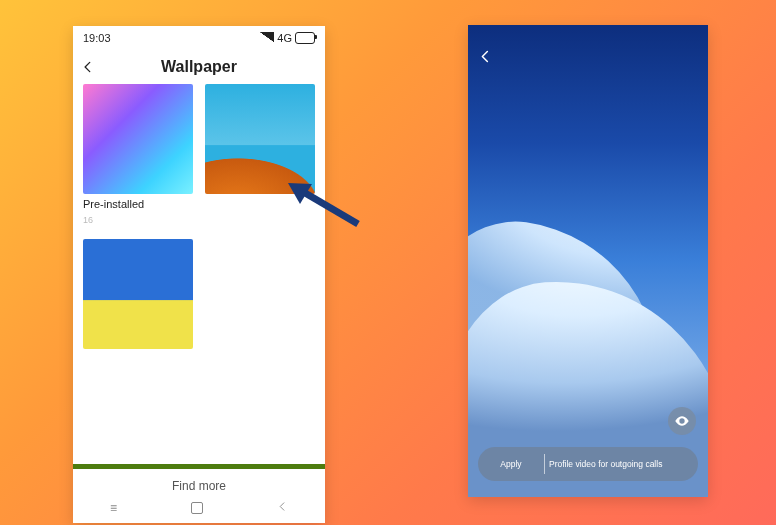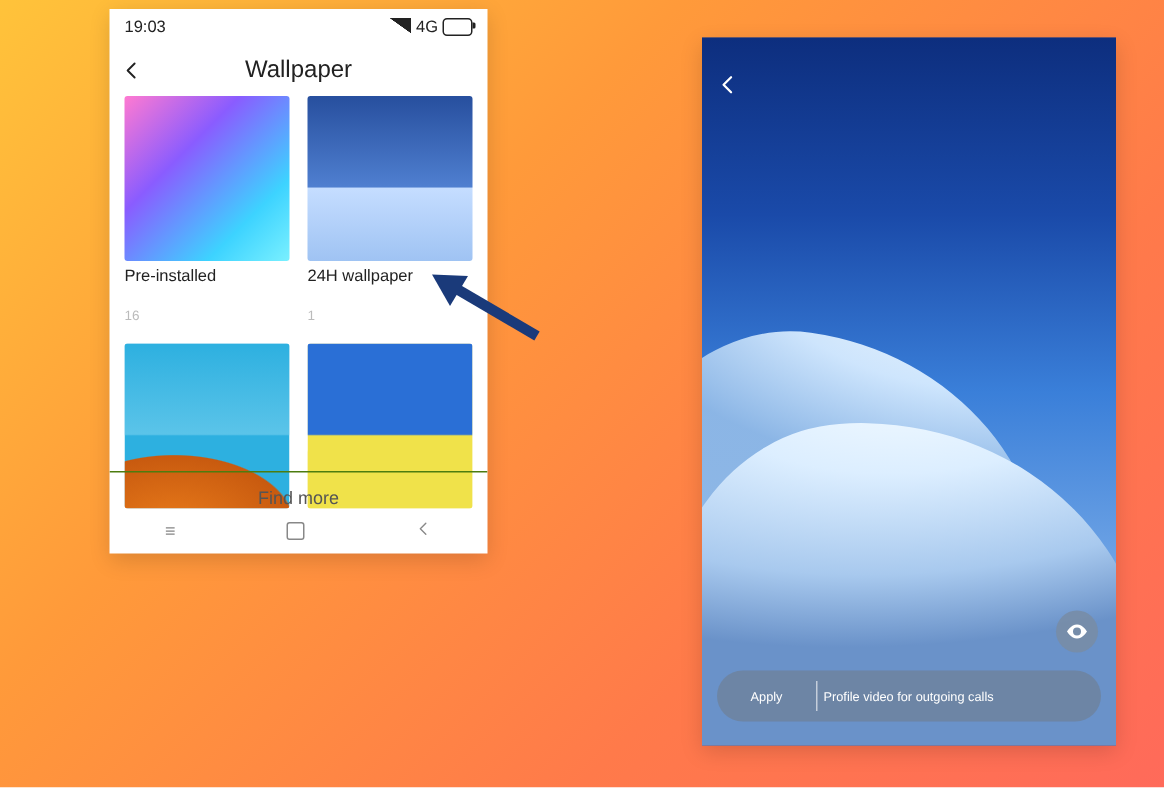--- a/index.html
+++ b/index.html
@@ -1,34 +1,34 @@
 <!DOCTYPE html>
 <html><head>
 <meta charset="utf-8">
 <style>
   html,body{margin:0;padding:0;width:776px;height:525px;font-family:-apple-system,Helvetica,Arial,sans-serif;overflow:hidden}
   .bg{width:776px;height:525px;background:linear-gradient(135deg,#ffc33a 0%,#ff9a3a 35%,#ff7a4a 70%,#ff6a5a 100%);position:relative}
   .phone{position:absolute;background:#fff;box-shadow:0 4px 14px rgba(0,0,0,.15);overflow:hidden}
 
   
-  .p1{left:73px;top:6px;width:252px;height:363px}
+  .p1{left:73px;top:26px;width:252px;height:497px}
   .statusbar{display:flex;justify-content:space-between;align-items:center;height:24px;padding:0 10px;font-size:11px;color:#222}
   .statusbar .right{display:flex;align-items:flex-start;gap:3px}
   .sig{display:inline-block;width:14px;height:10px;background:linear-gradient(to top right,transparent 48%,#222 50%)}
   .batt{display:inline-block;width:18px;height:10px;border:1px solid #222;border-radius:3px;position:relative}
   .batt::after{content:"";position:absolute;right:-3px;top:2px;width:2px;height:4px;background:#222;border-radius:0 1px 1px 0}
   .titlebar{display:flex;align-items:center;height:34px;position:relative}
   .titlebar .back{width:30px;display:flex;justify-content:center;font-size:18px;color:#222}
-  .titlebar .title{position:absolute;left:0;right:0;text-align:center;font-size:16px;color:#222;font-weight:400;pointer-events:none}
+  .titlebar .title{position:absolute;left:0;right:0;text-align:center;font-size:16px;color:#222;font-weight:700;pointer-events:none}
   .grid{display:grid;grid-template-columns:1fr 1fr;gap:14px 12px;padding:0 10px}
   .tile{display:flex;flex-direction:column}
   .thumb{width:110px;height:110px;border-radius:2px;background:#ddd}
   .tlabel{font-size:11px;color:#222;margin-top:4px}
-  .tsub{font-size:9px;color:#bbb;margin-top:15px}
-  .findmore{position:absolute;left:0;right:0;bottom:30px;text-align:center;font-size:12px;color:#555;border-top:1px solid #4d7c0f;padding-top:10px}
+  .tsub{font-size:9px;color:#bbb;margin-top:5px}
+  .findmore{position:absolute;left:0;right:0;bottom:30px;text-align:center;font-size:12px;color:#555;border-top:5px solid #4d7c0f;padding-top:10px}
   .navbar{position:absolute;left:0;right:0;bottom:4px;display:flex;justify-content:space-around;align-items:center;height:22px;color:#888;font-size:12px}
   .navsq{width:10px;height:10px;border:1.5px solid #888;border-radius:2px}
   
   .th-pre{background:linear-gradient(135deg,#ff7ad1 0%,#8a5cff 35%,#3dd3ff 75%,#7af0ff 100%)}
   .th-24h{background:linear-gradient(180deg,#274f9e 0%,#4f7fd0 55%,#c5ddff 56%,#9fc3f3 100%)}
   .th-live{background:linear-gradient(120deg,#ff8ad6 0%,#b47dff 45%,#52c8ff 80%,#c4f6ff 100%)}
   .th-abst{background:
     radial-gradient(ellipse 80% 20% at 50% 20%,#ff9a3a 0%,#d9601a 60%,transparent 62%),
     radial-gradient(ellipse 80% 20% at 50% 42%,#ffb35a 0%,#c1480e 60%,transparent 62%),
     radial-gradient(ellipse 80% 20% at 50% 64%,#a63a10 0%,#6b1e05 60%,transparent 62%),
@@ -37,21 +37,21 @@
   .th-dune{background:
     linear-gradient(180deg,#2db0e0 0%,#5bc4e9 55%,transparent 56%),
     radial-gradient(ellipse 120% 70% at 30% 110%,#e87a1a 0%,#c85a0f 60%,transparent 61%),
     #2db0e0}
   .th-geo{background:
     linear-gradient(180deg,#2a6fd6 0%,#2a6fd6 55%,transparent 56%),
     linear-gradient(-25deg,#f0e24a 55%,transparent 56%),
     #f0e24a}
 
   
-  .p2{left:468px;top:25px;width:276px;height:472px;background:#123a90}
+  .p2{left:468px;top:25px;width:240px;height:472px;background:#123a90}
   .scene{width:100%;height:100%;position:relative;background:linear-gradient(180deg,#0d2e7e 0%,#1a4aa9 25%,#3a7fd9 50%,#a4c9f1 100%);overflow:hidden}
   .dune1{position:absolute;left:-30px;right:-20px;top:255px;height:260px;background:radial-gradient(ellipse 140% 80% at 56% -10%,#f4fbff 0%,#dceeff 30%,#a8c9ee 62%,#6a92c9 85%);border-radius:40% 60% 0 0/60% 70% 0 0;transform:rotate(-4deg)}
   .dune2{position:absolute;left:-60px;right:40px;top:200px;height:200px;background:radial-gradient(ellipse 120% 90% at 70% -20%,#f8fdff 0%,#d6ebff 35%,#8fb8e6 70%);border-radius:40% 60% 0 0/70% 80% 0 0;transform:rotate(8deg);opacity:.95}
   .p2 .back2{position:absolute;left:10px;top:24px;color:#fff;font-size:16px}
   .eye{position:absolute;right:12px;bottom:62px;width:28px;height:28px;border-radius:50%;background:rgba(120,140,165,.85);display:flex;align-items:center;justify-content:center}
   .eye svg{width:16px;height:16px;fill:#fff}
   .bottombar{position:absolute;left:10px;right:10px;bottom:16px;height:34px;border-radius:17px;background:rgba(110,130,155,.78);display:flex;align-items:center;color:#fff;font-size:8.5px}
   .bb-apply{flex:0 0 66px;text-align:center}
   .bb-div{width:1px;height:20px;background:rgba(255,255,255,.6)}
   .bb-prof{flex:1;text-align:left;padding:0 4px}
@@ -79,25 +79,20 @@
             <path d="M15 4l-8 8 8 8" stroke="#222" stroke-width="2.2" fill="none" stroke-linecap="round" stroke-linejoin="round"></path>
           </svg>
       </span>
       <span class="title">Wallpaper</span>
     </div>
     <div class="grid">
       <div class="tile">
         <div class="thumb th-pre"></div>
         <div class="tlabel">Pre-installed</div>
         <div class="tsub">16</div>
-      </div>
-      <div class="tile">
-        <div class="thumb th-24h"></div>
-        <div class="tlabel">24H wallpaper</div>
-        <div class="tsub">1</div>
       </div>
       <div class="tile">
         <div class="thumb th-dune"></div>
       </div>
       <div class="tile">
         <div class="thumb th-geo"></div>
       </div>
     </div>
     <div class="findmore">Find more</div>
     <div class="navbar">

